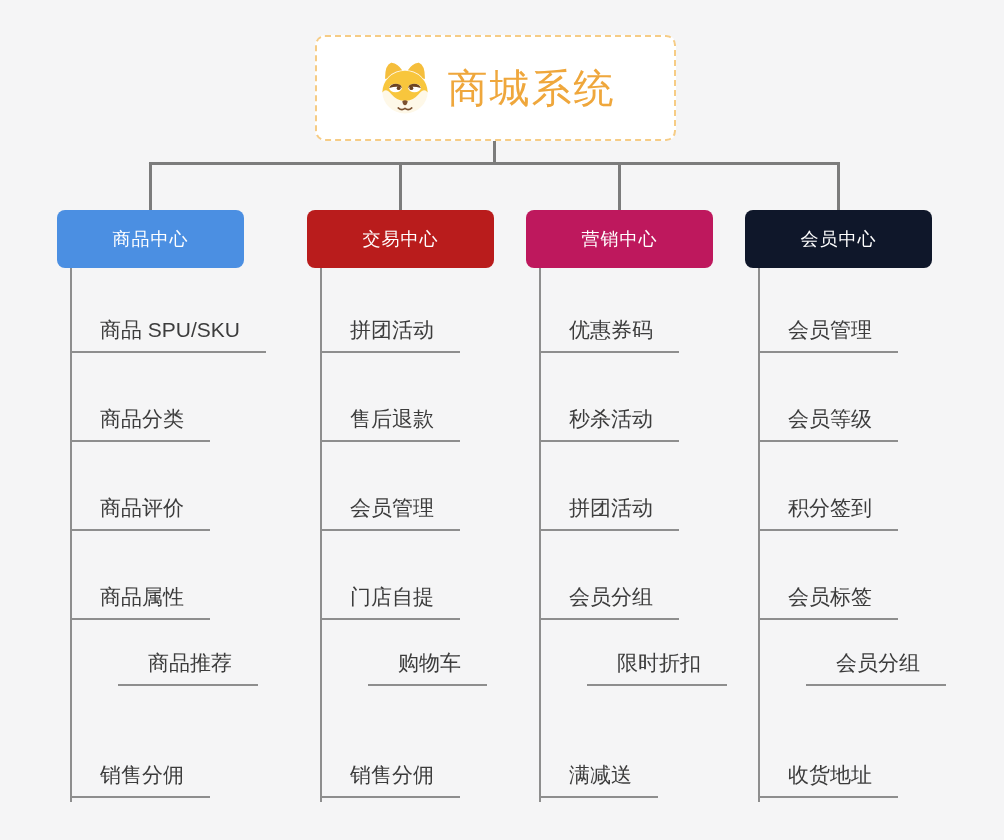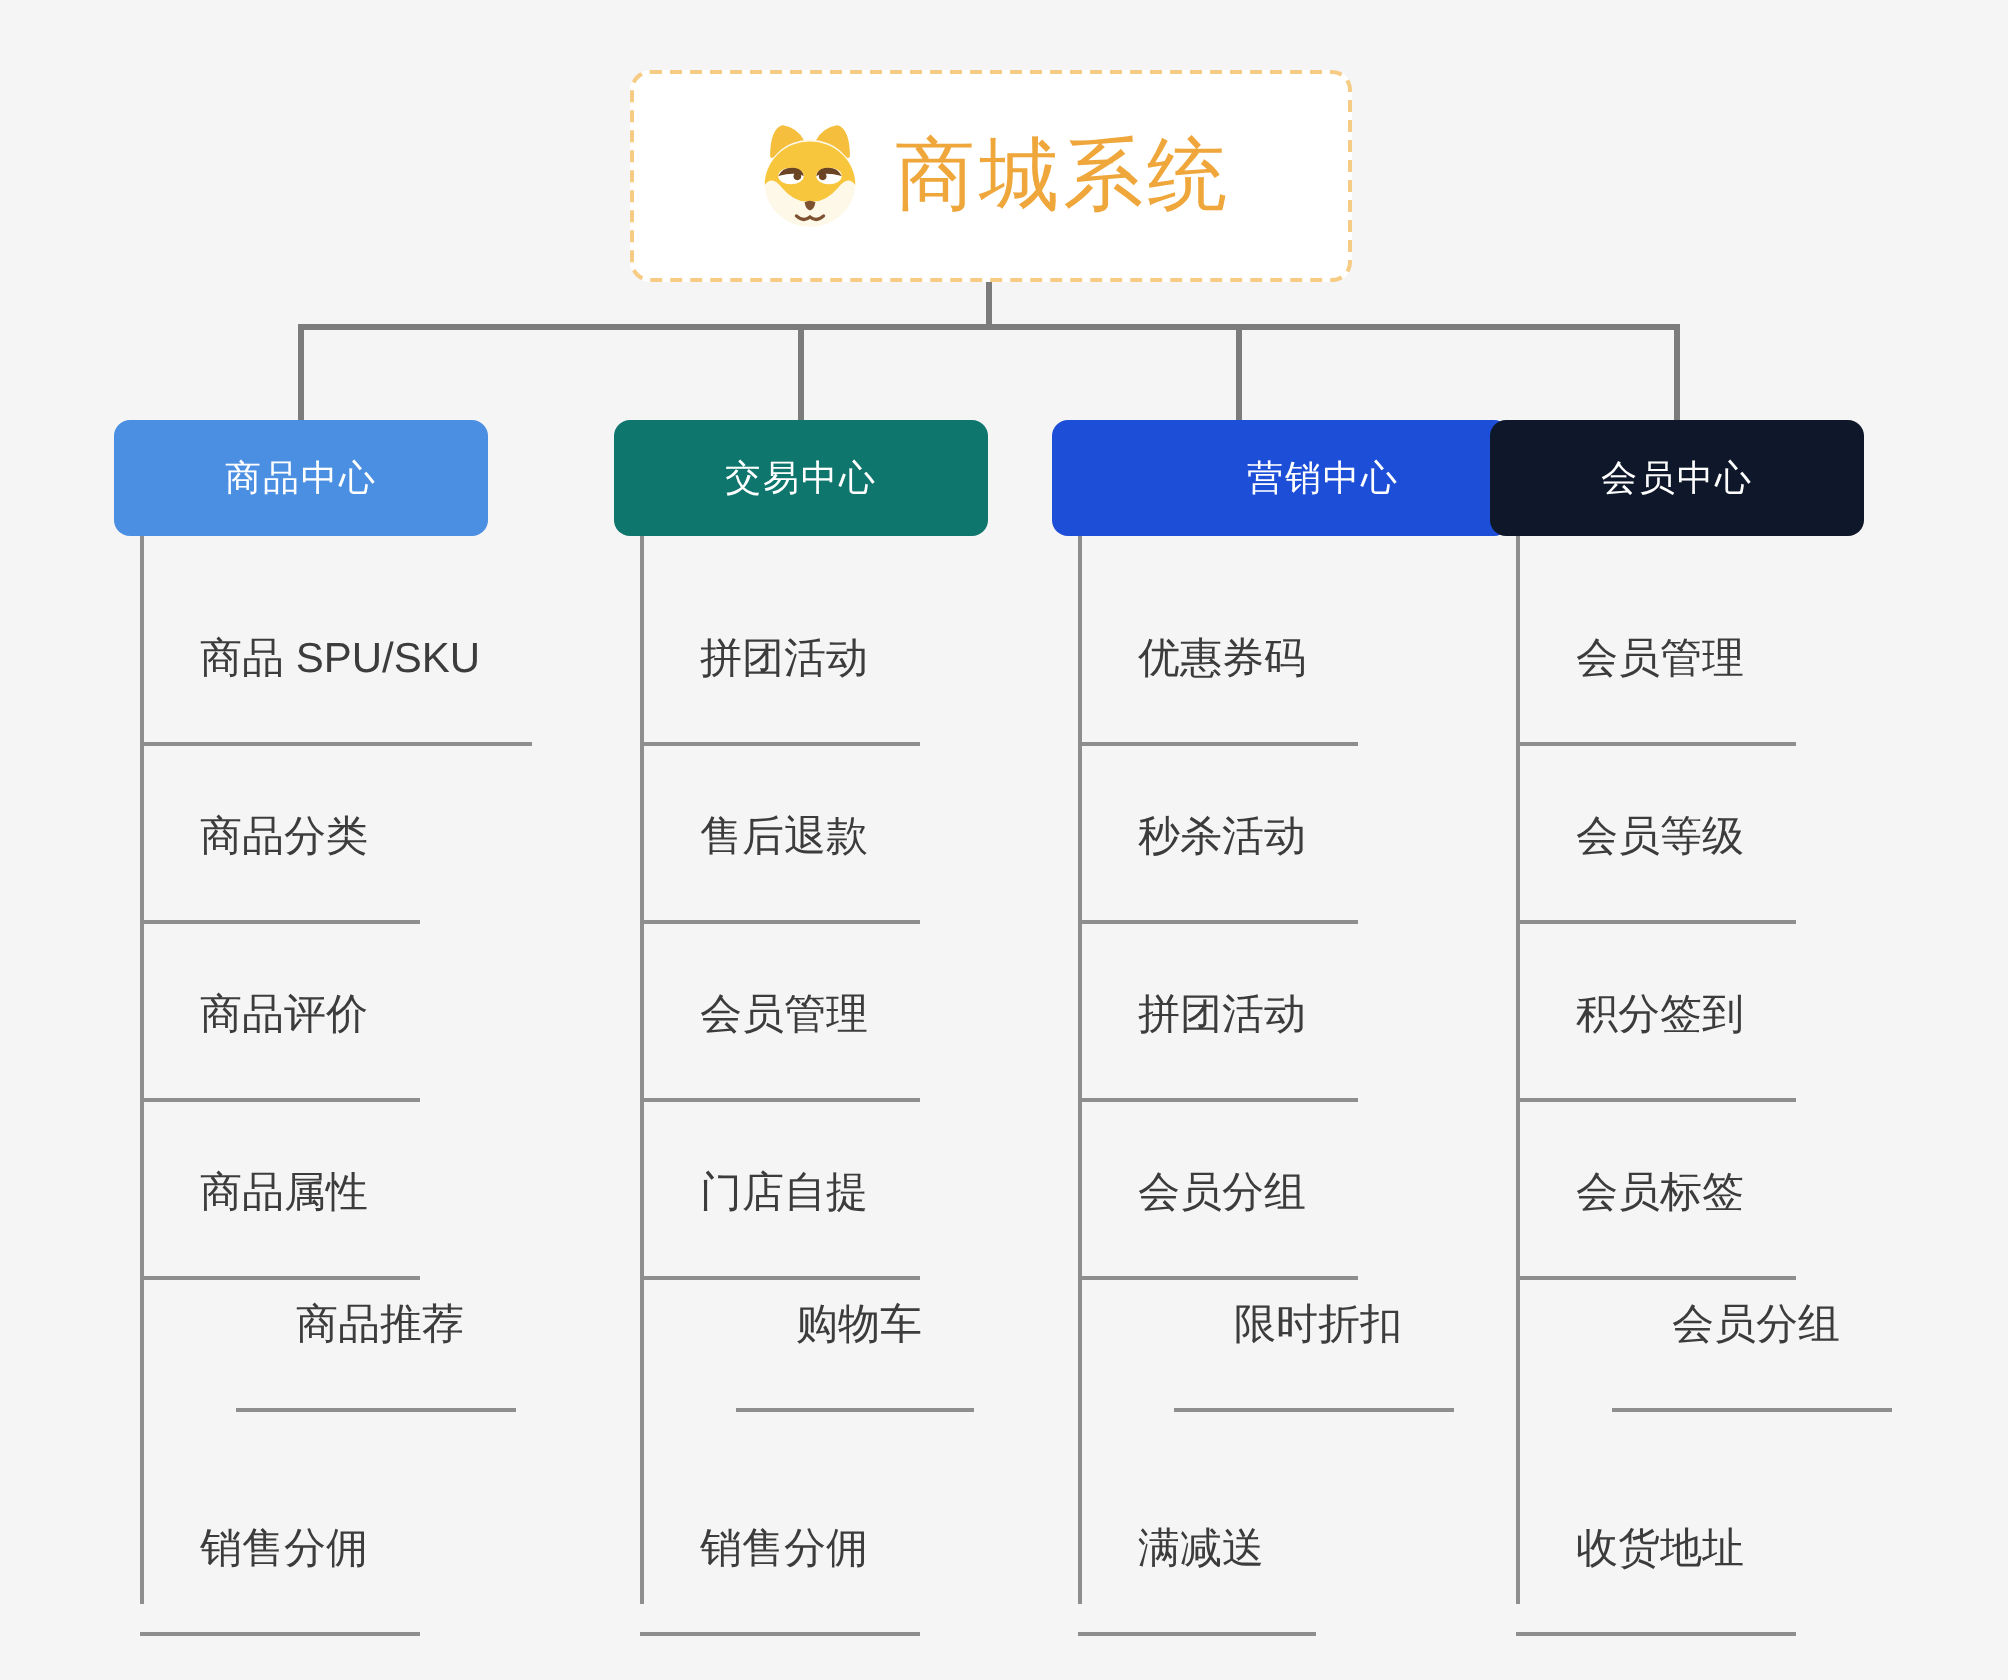--- a/index.html
+++ b/index.html
@@ -43,21 +43,21 @@
     position:absolute; left:0; top:0; width:187px; height:58px;
     border-radius:8px; display:flex; align-items:center; justify-content:center;
     color:#FFFFFF; font-size:18px; letter-spacing:1px; cursor:pointer;
   }
   .trunk {
     position:absolute; left:13px; top:58px; width:2px; height:534px;
     background:#8E8E8E;
   }
   .leaf {
     position:absolute; left:13px;
-    padding:0 26px 24px 30px;
+    padding:0 26px 4px 30px;
     line-height:34px; font-size:21px; color:#3C3C3C;
     border-bottom:2px solid #8E8E8E; white-space:nowrap;
     cursor:pointer;
   }
   .leaf-1 { top:103px; } .leaf-2 { top:192px; } .leaf-3 { top:281px; }
   .leaf-4 { top:370px; } .leaf-5 { top:436px;margin-left:48px; } .leaf-6 { top:548px; }
 </style>
 </head>
 <body>
 
@@ -99,32 +99,32 @@
     <div class="trunk"></div>
     <div class="leaf leaf-1">商品 SPU/SKU</div>
     <div class="leaf leaf-2">商品分类</div>
     <div class="leaf leaf-3">商品评价</div>
     <div class="leaf leaf-4">商品属性</div>
     <div class="leaf leaf-5">商品推荐</div>
     <div class="leaf leaf-6">销售分佣</div>
   </div>
 
   <div class="column col-2">
-    <div class="cat-box" style="background: #0f766e; text-align: center;">交易中心</div>
+    <div class="cat-box" style="background: #b91c1c; text-align: center;">交易中心</div>
     <div class="trunk"></div>
     <div class="leaf leaf-1">拼团活动</div>
     <div class="leaf leaf-2">售后退款</div>
     <div class="leaf leaf-3">会员管理</div>
     <div class="leaf leaf-4">门店自提</div>
     <div class="leaf leaf-5">购物车</div>
     <div class="leaf leaf-6">销售分佣</div>
   </div>
 
   <div class="column col-3">
-    <div class="cat-box" style="background: #1d4ed8; padding-left: 42px;">营销中心</div>
+    <div class="cat-box" style="background: #be185d;">营销中心</div>
     <div class="trunk"></div>
     <div class="leaf leaf-1">优惠券码</div>
     <div class="leaf leaf-2">秒杀活动</div>
     <div class="leaf leaf-3">拼团活动</div>
     <div class="leaf leaf-4">会员分组</div>
     <div class="leaf leaf-5">限时折扣</div>
     <div class="leaf leaf-6">满减送</div>
   </div>
 
   <div class="column col-4">

